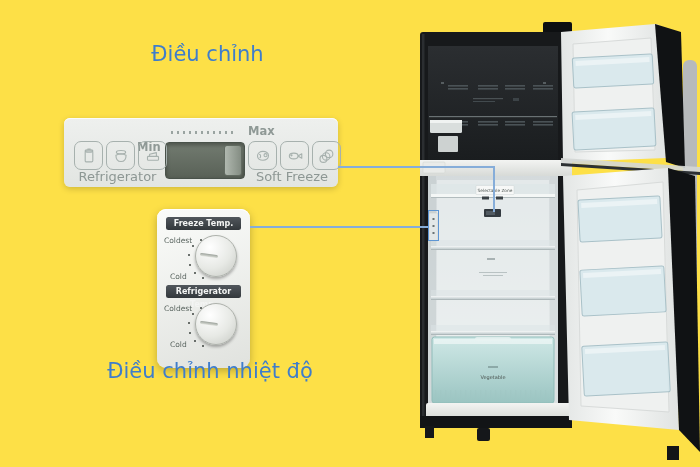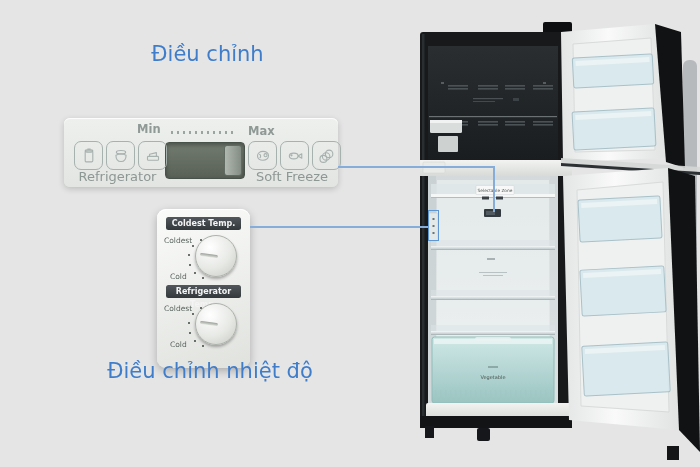--- a/index.html
+++ b/index.html
@@ -1,16 +1,16 @@
 <!DOCTYPE html>
 <html><head>
 <meta charset="utf-8">
 <style>
   html,body{margin:0;padding:0;background:#fff}
-  .stage{position:relative;width:700px;height:467px;background:#e5e5e5;overflow:hidden;
+  .stage{position:relative;width:700px;height:467px;background:#fde047;overflow:hidden;
          font-family:"DejaVu Sans",sans-serif}
   .abs{position:absolute}
 
   
   .title{left:10px;top:40px;width:395px;text-align:center;color:#3f7dcb;
          font-size:21px;line-height:29px;font-weight:400}
   .caption{left:40px;top:359px;width:340px;text-align:center;color:#3f7dcb;font-size:21px}
 
   
   .spanel{left:64px;top:118px;width:274px;height:69px;border-radius:6px;
@@ -60,21 +60,21 @@
 </head>
 <body>
 
 <div class="stage">
 
   <div class="abs title">
     <div>Điều chỉnh</div>
   </div>
 
   <div class="abs spanel">
-    <span class="abs minmax" style="left:73px;top:4px">Min</span>
+    <span class="abs minmax" style="left:73px;top:22px">Min</span>
     <div class="abs dots"></div>
     <span class="abs minmax" style="left:184px;top:6px">Max</span>
 
     <div class="abs lcd">
       <div class="abs lcd-knob"></div>
     </div>
 
     <div class="abs icon-row" style="left:10px;top:23px">
       <div class="icon-box">
         <svg width="22" height="22" viewBox="0 0 26 26">
@@ -120,21 +120,21 @@
             <circle cx="8.8" cy="16.4" r="4.1"></circle>
           </svg>
       </div>
     </div>
     <div class="abs group-label" style="left:182px;top:51px;width:92px">Soft Freeze</div>
   </div>
 
   <div class="abs dpanel">
 
     <div class="dsection" style="top:6px">
-      <div class="dheader">Coldest Temp.</div>
+      <div class="dheader">Freeze Temp.</div>
       <div class="dlabel" style="left:7px;top:21px">
         <span>Coldest</span>
           <span class="tick"></span>
       </div>
       <div class="dlabel" style="left:13px;top:57px">
         <span>Cold</span>
           <span class="tick"></span>
       </div>
       <span class="ddot" style="left:43px;top:24px"></span>
       <span class="ddot" style="left:35px;top:30px"></span>

